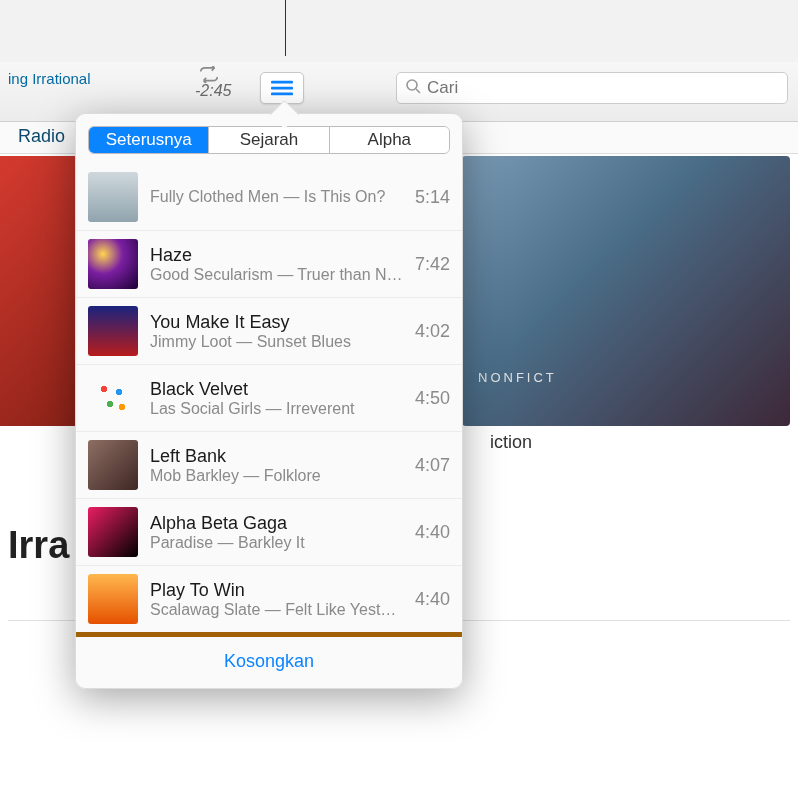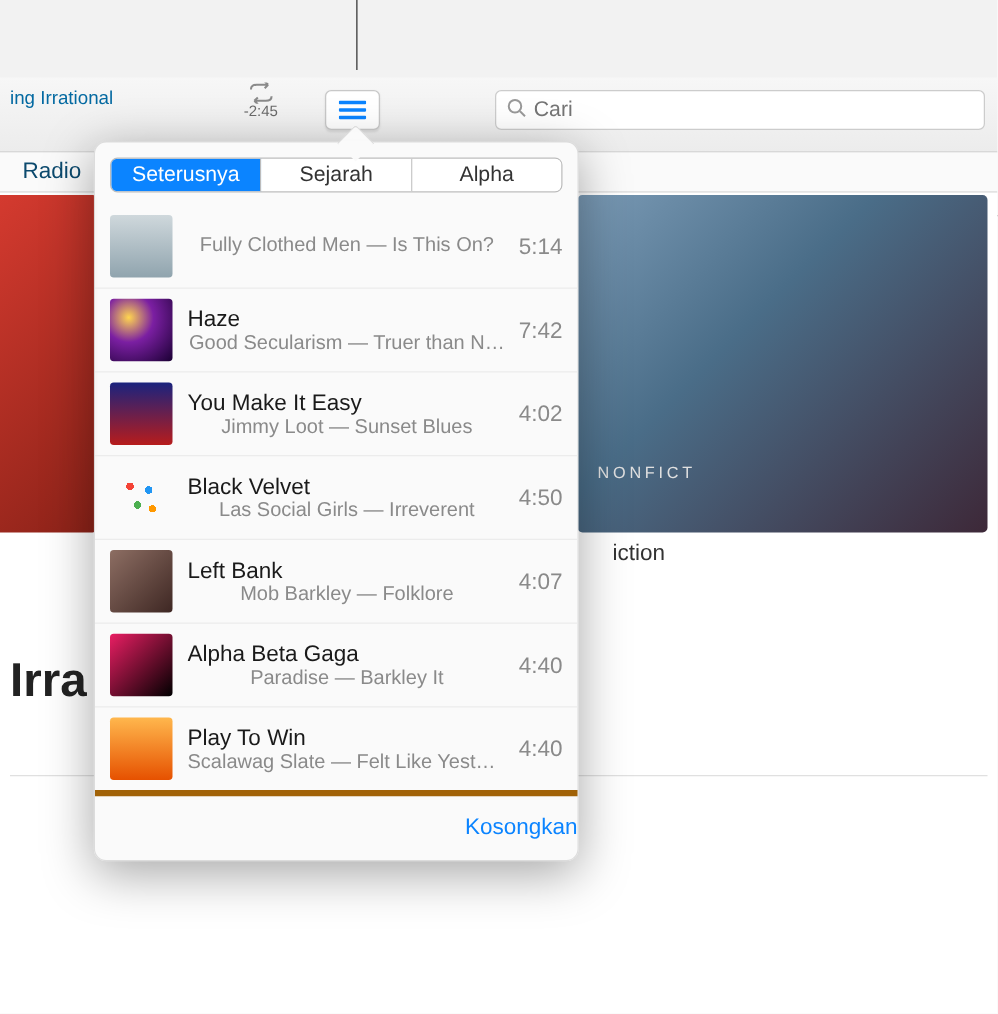--- a/index.html
+++ b/index.html
@@ -31,21 +31,22 @@
       left: 8px;
       top: 70px;
       color: #0369a1;
       font-size: 15px;
     }
     .time-remaining {
       position: absolute;
       left: 195px;
       top: 82px;
       color: #6a6a6a;
-      font-size: 12px;
+      font-size: 16px;
+      font-style: italic;
     }
     .shuffle-icon {
       position: absolute;
       left: 198px;
       top: 66px;
       width: 22px;
       height: 18px;
       color: #8a8a8a;
     }
     .queue-button {
@@ -262,31 +263,30 @@
       white-space: nowrap;
       overflow: hidden;
       text-overflow: ellipsis;
     }
     .track-sub {
       font-size: 16px;
       color: #8a8a8a;
       white-space: nowrap;
       overflow: hidden;
       text-overflow: ellipsis;
-      text-align: center;
     }
     .track-dur {
       font-size: 18px;
       color: #8a8a8a;
       margin-left: 10px;
       flex-shrink: 0;
     }
     .clear-btn {
       display: block;
-      text-align: right;
+      text-align: center;
       padding: 14px 0 16px 0;
       color: #0b84ff;
       font-size: 18px;
       cursor: pointer;
     }
 
     
     .callout {
       position: absolute;
       background: #333;

